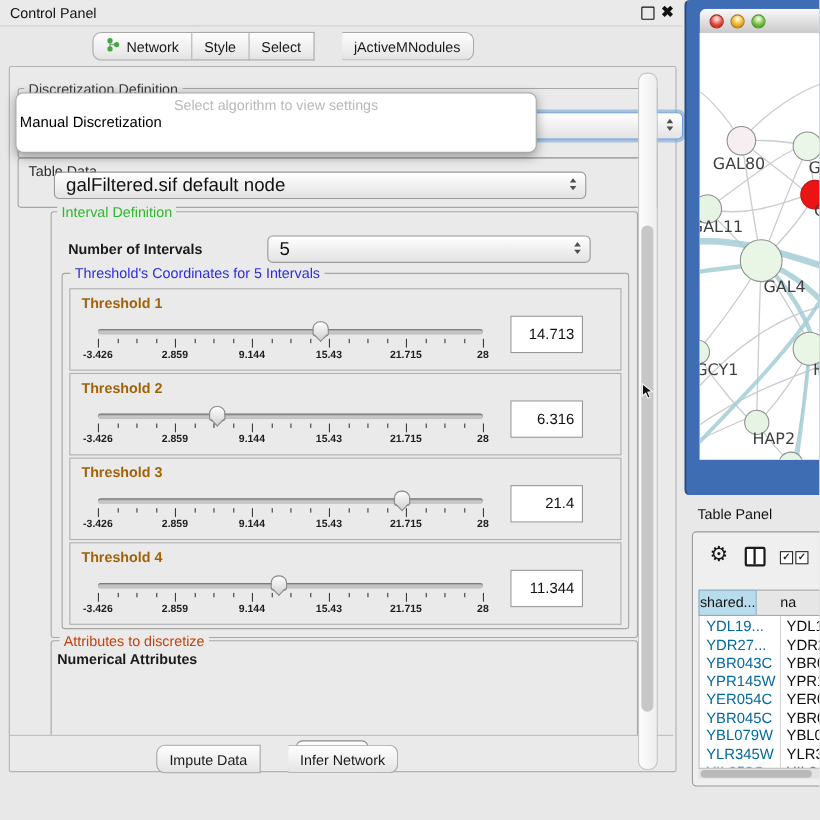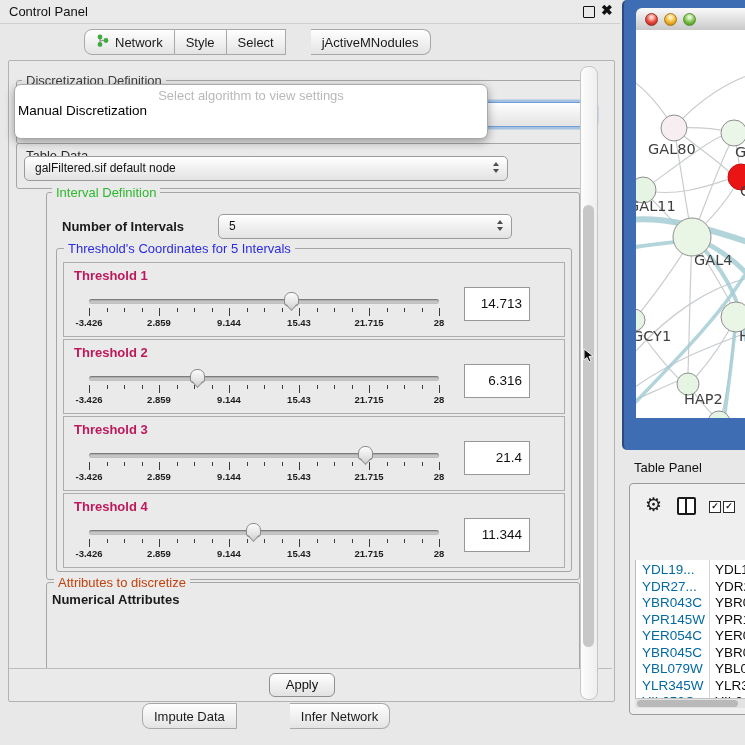--- a/index.html
+++ b/index.html
@@ -34,40 +34,41 @@
   
   #main-frame { left:8px; top:60px; width:605px; height:640px; background:#eaeaea; border:1px solid #b2b2b2; border-radius:2px; }
 
   .groupbox { position:absolute; border:1px solid #a6a6a6; border-radius:3px; }
   .grouplabel { position:absolute; background:#eaeaea; padding:0 4px; font-size:13px; white-space:nowrap; }
 
   .combo {
     position:absolute; box-sizing:border-box; height:25px;
     background:linear-gradient(180deg,#ffffff,#efefef 55%,#e3e3e3);
     border:1px solid #9b9b9b; border-radius:5px;
-    line-height:23px; padding-left:10px; font-size:12px; color:#111;
+    line-height:23px; padding-left:10px; font-size:17px; color:#111;
     box-shadow:inset 0 1px 0 rgba(255,255,255,.9);
+    margin-left:25px;
   }
   .combo .arrows { position:absolute; right:8px; top:5px; }
   .arr-up { width:0; height:0; border-left:3.5px solid transparent; border-right:3.5px solid transparent; border-bottom:4.5px solid #4d4d4d; margin-bottom:2.5px; }
   .arr-dn { width:0; height:0; border-left:3.5px solid transparent; border-right:3.5px solid transparent; border-top:4.5px solid #4d4d4d; }
   .combo.focusring { border:1px solid #6f9ed6; box-shadow:0 0 0 2.5px rgba(110,160,220,.55), inset 0 1px 0 rgba(255,255,255,.9); }
 
   
   #algo-popup {
     left:14px; top:84px; width:472px; height:53px; background:#ffffff;
     border:1px solid #a9a9a9; border-radius:7px;
     box-shadow:0 3px 10px rgba(0,0,0,.35); z-index:40;
   }
   #algo-popup .prompt { position:absolute; left:0; right:0; top:3px; text-align:center; color:#b9b9b9; font-size:13px; }
   .popup-opt { position:absolute; left:3px; font-size:13.5px; color:#000; white-space:nowrap; }
 
   
   .tpanel { position:absolute; left:63px; width:500px; height:73px; background:#eaeaea; border:1px solid #aeaeae; }
-  .tpanel .tlabel { position:absolute; left:10px; top:5px; font-weight:bold; font-size:13px; color:#be185d; }
+  .tpanel .tlabel { position:absolute; left:10px; top:5px; font-weight:bold; font-size:13px; color:#a16207; }
   .track { position:absolute; left:25px; top:36px; width:350px; height:5px; border-radius:3px;
            background:linear-gradient(180deg,#979797,#c9c9c9 55%,#bdbdbd); box-shadow:inset 0 1px 1px rgba(0,0,0,.25); }
   .thumb { position:absolute; width:15px; height:20px; top:-7px; }
   .thumb .cap { width:13px; height:12px; border:1px solid #8a8a8a; border-radius:7px 7px 3px 3px;
                 background:linear-gradient(180deg,#fdfdfd,#dcdcdc); }
   .thumb .pt { width:8px; height:8px; margin:-6px auto 0; transform:rotate(45deg);
                border-right:1px solid #8a8a8a; border-bottom:1px solid #8a8a8a;
                background:linear-gradient(135deg,#f2f2f2,#cfcfcf); }
   .tickrow { position:absolute; left:25px; top:45px; width:350px; height:8px; }
   .tick { position:absolute; top:0; width:1px; background:#3c3c3c; }
@@ -365,21 +366,21 @@
   <div class="abs grouplabel" style="left:54px; top:575px; color:#c2410c;">Attributes to discretize</div>
   <div class="abs" style="left:52px; top:592px; font-weight:bold; font-size:13px;">Numerical Attributes</div>
 
   <div class="abs" id="apply-strip">
     <div id="apply-btn">Apply</div>
   </div>
   <div class="abs" id="main-vscroll">
     <div id="main-vthumb"></div>
   </div>
 
-  <div class="abs tabstrip" id="bottom-tabs" style="left:142px; top:703px;gap:28px;">
+  <div class="abs tabstrip" id="bottom-tabs" style="left:142px; top:677px;">
       <div class="tab">
         <span>Impute Data</span>
       </div>
       <div class="tab">
         <span>Infer Network</span>
       </div>
     </div>
 
   <div class="abs" id="net-frame">
     <div id="net-titlebar">
@@ -436,20 +437,24 @@
   </div>
 
   <div class="abs" id="table-panel-title">Table Panel</div>
   <div class="abs" id="table-panel">
     <div id="tp-toolbar">
       <span class="gear">⚙</span>
       <span class="cols-icon"></span>
       <span class="cbx" style="left:79px;">✓</span>
       <span class="cbx" style="left:93px;">✓</span>
     </div>
+    <div id="tp-header">
+        <div class="th-cell sel" style="width: 73px; border-left: 1px solid rgb(133, 174, 195);">shared...</div>
+        <div class="th-cell" style="width: 80px;">na</div>
+      </div>
     <div id="tp-rows">
         <div class="tp-coldiv"></div>
         <div class="tp-row" style="top: 2px;">
           <span class="tp-c1">YDL19...</span>
           <span class="tp-c2">YDL1</span>
         </div>
         <div class="tp-row" style="top: 18.5px;">
           <span class="tp-c1">YDR27...</span>
           <span class="tp-c2">YDR2</span>
         </div>

